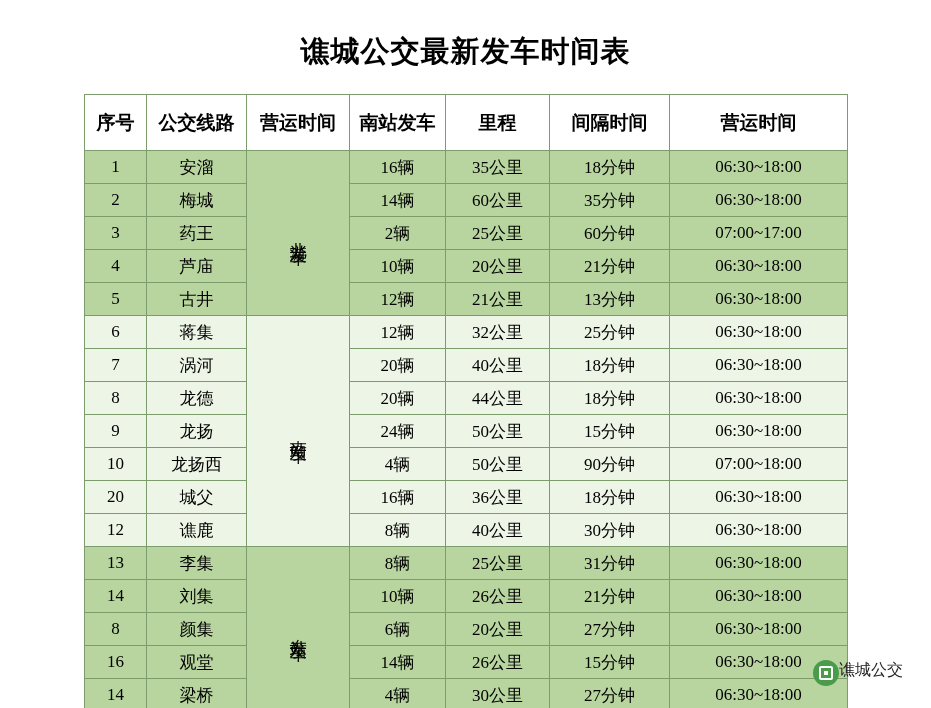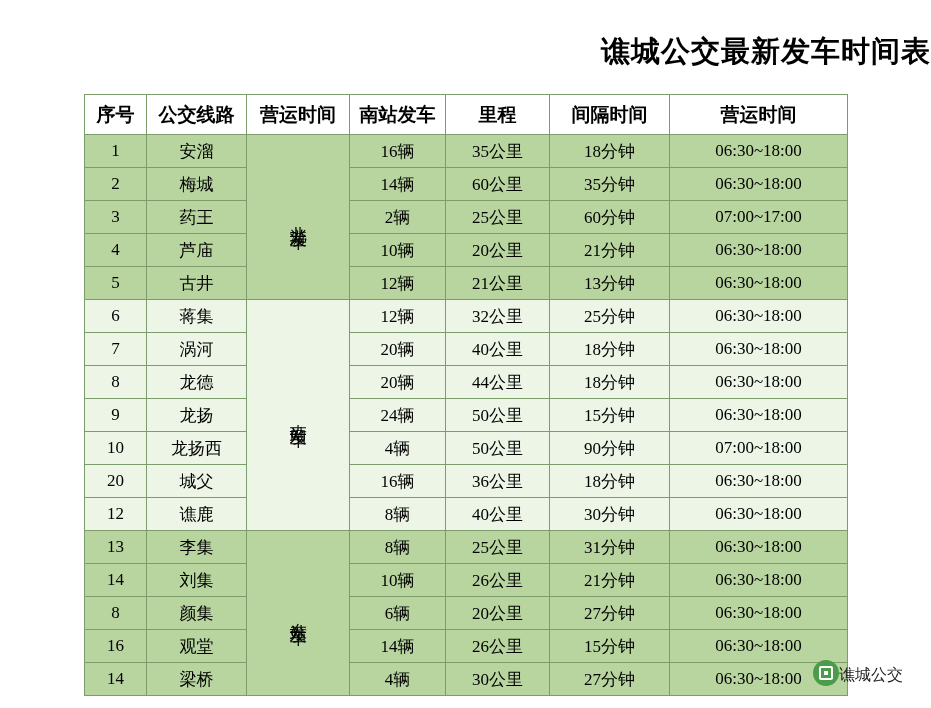--- a/index.html
+++ b/index.html
@@ -9,21 +9,21 @@
   }
   body {
     width: 931px;
     height: 708px;
     font-family: "Liberation Serif", "DejaVu Serif", serif;
     color: #000000;
     position: relative;
     overflow: hidden;
   }
   .page-title {
-    text-align: right;
+    text-align: center;
     font-size: 29px;
     font-weight: bold;
     letter-spacing: 1px;
     margin-top: 32px;
     margin-bottom: 22px;
     color: #000;
   }
   .table-wrap {
     width: 763px;
     margin: 0 auto;
@@ -40,21 +40,21 @@
     vertical-align: middle;
     font-size: 17px;
     height: 33px;
     padding: 0 2px;
     box-sizing: border-box;
   }
   table.schedule thead th {
     background: #ffffff;
     font-weight: bold;
     font-size: 19px;
-    height: 40px;
+    height: 56px;
     border: 1px solid #7d9c6b;
   }
   
   col.c-no     { width: 62px; }
   col.c-route  { width: 100px; }
   col.c-station{ width: 103px; }
   col.c-fleet  { width: 96px; }
   col.c-dist   { width: 104px; }
   col.c-interval{ width: 120px; }
   col.c-hours  { width: 178px; }
@@ -73,21 +73,21 @@
     padding: 4px 0;
   }
   td.station-cell .vtext {
     display: inline-block;
   }
   .footer-badge {
     position: absolute;
     right: 28px;
     bottom: 22px;
     display: flex;
-    align-items: flex-end;
+    align-items: flex-start;
     gap: 0;
   }
   .qr-icon {
     width: 26px;
     height: 26px;
     border-radius: 50%;
     background: #4a9c4a;
     position: relative;
     display: inline-block;
   }

